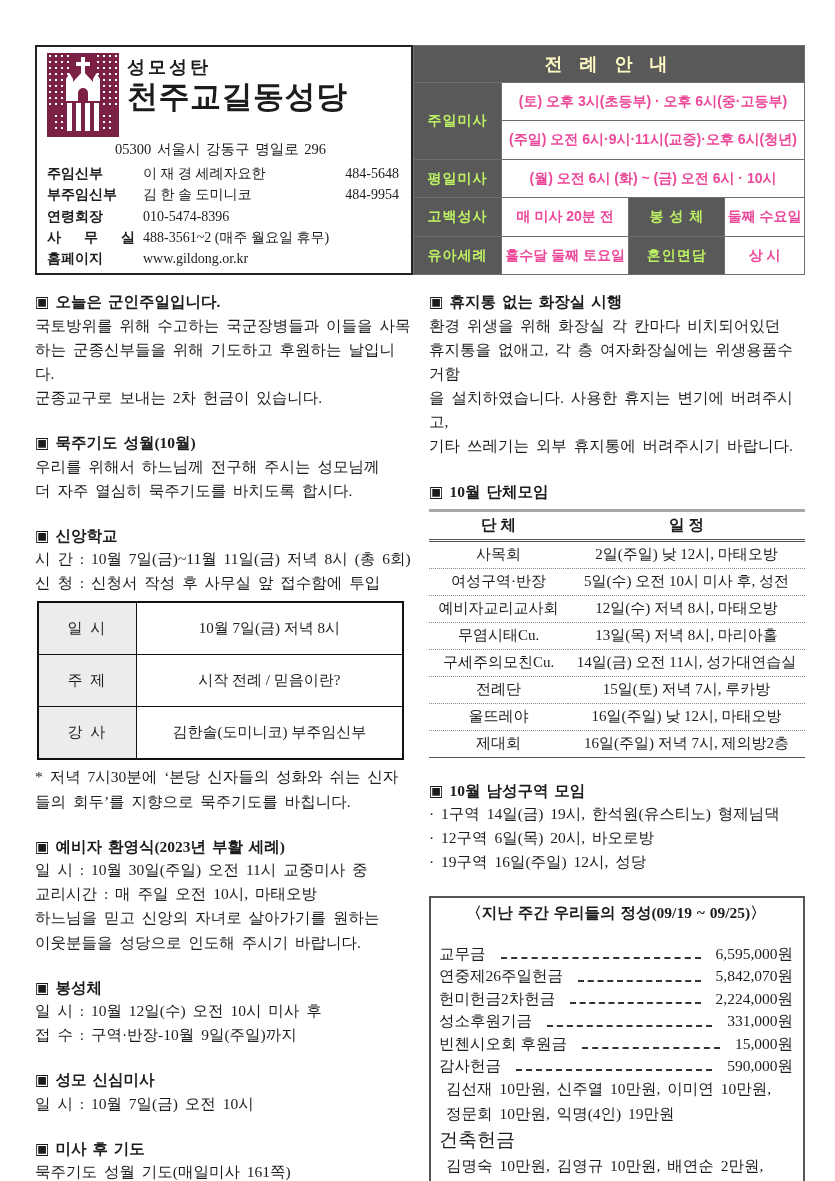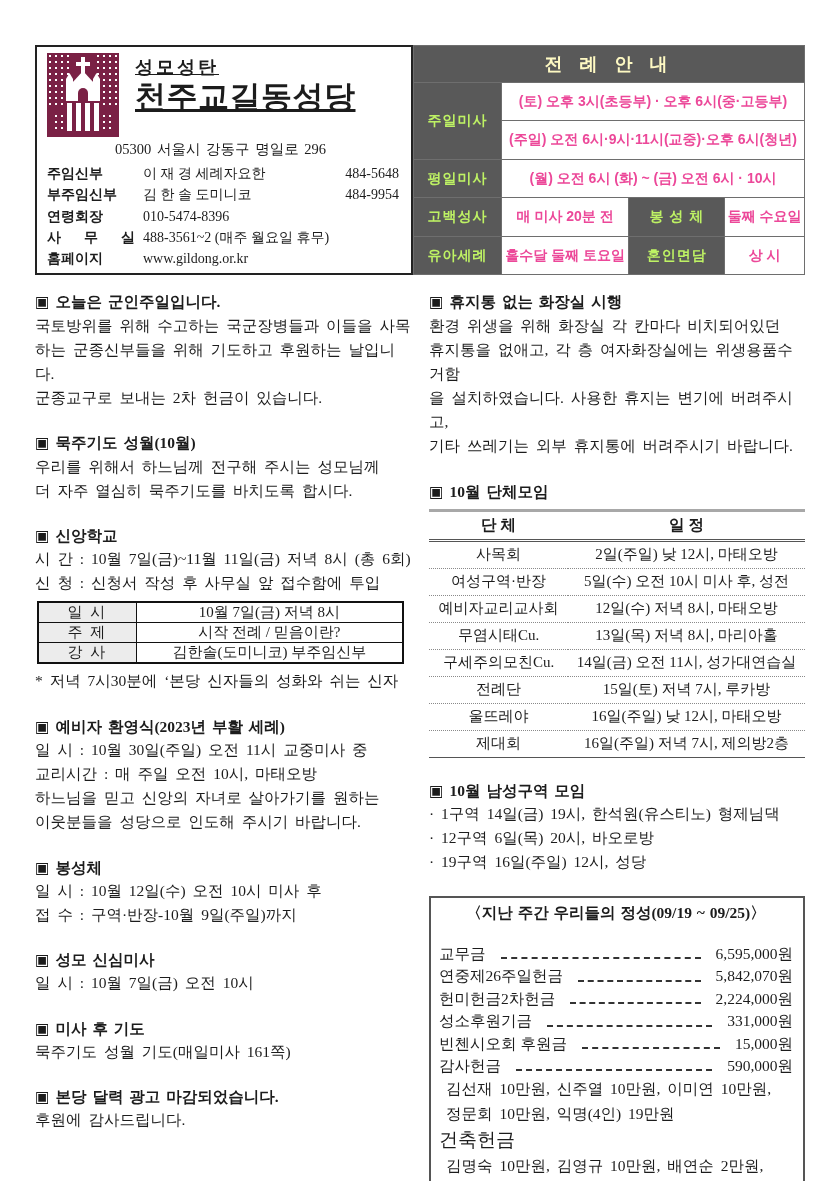--- a/index.html
+++ b/index.html
@@ -9,21 +9,21 @@
     padding:45px 30px 0 35px; overflow:hidden;
     font-family:"Liberation Serif","DejaVu Serif",serif;
     color:#1c1c1c;
   }
   
   .header { display:flex; width:770px; }
   .brand-box {
     width:378px; border:2px solid #222; padding:6px 8px 4px 10px;
     display:flex; flex-direction:column;
   }
-  .brand-top { display:flex; align-items:flex-start; gap:16px;text-decoration:underline; }
+  .brand-top { display:flex; align-items:flex-start; gap:8px; }
   .logo { width:72px; height:84px; flex:0 0 auto; }
   .brand-names { padding-top:2px; font-family:"Liberation Sans","DejaVu Sans",sans-serif; }
   .name-small { font-size:18px; font-weight:bold; letter-spacing:3px; }
   .name-large { font-size:31px; font-weight:bold; letter-spacing:0.5px; line-height:1.15; }
   .address { font-size:14.5px; margin:3px 0 4px 68px; word-spacing:2px; }
   .contact-row { display:flex; font-size:14px; line-height:1.52; align-items:baseline; }
   .contact-label {
     width:88px; font-weight:bold; flex:0 0 auto;
     text-align:justify; text-align-last:justify; margin-right:8px;
   }
@@ -44,21 +44,21 @@
   .liturgy .w-label2 { width:96px; }
   
   .body { display:flex; margin-top:15px; width:770px; gap:16px; }
   .col-left { width:378px; flex:0 0 auto; }
   .col-right { flex:1; }
   .sec { margin-bottom:21px; }
   .sec-title { font-size:15.5px; font-weight:bold; word-spacing:2px; line-height:1.5; }
   .tline { font-size:15.5px; line-height:1.56; word-spacing:3px; }
   
   .fs-table { border-collapse:collapse; width:97%; margin:6px 0 5px 2px; }
-  .fs-table td { border:1px solid #111; font-size:15px; text-align:center; padding:0 2px; }
+  .fs-table td { border:1px solid #111; font-size:15px; text-align:center; padding:16px 2px; }
   .fs-table { border:2px solid #111; }
   .fs-table td.c0 { width:27%; background:#ececec; letter-spacing:2px; }
   
   .gm-table { border-collapse:collapse; width:100%; margin-top:6px; }
   .gm-table thead td {
     font-weight:bold; font-size:15.5px; text-align:center; padding:3px 0;
     border-top:3px solid #a8a8a8; border-bottom:3px double #555;
   }
   .gm-table tbody td {
     font-size:15px; text-align:center; padding:3.5px 0;
@@ -215,20 +215,21 @@
                 <td class="c1">시작 전례 / 믿음이란?</td>
               </tr>
               <tr>
                 <td class="c0">강 사</td>
                 <td class="c1">김한솔(도미니코) 부주임신부</td>
               </tr>
             </tbody>
         </table>
         <div>
             <div class="tline">* 저녁 7시30분에 ‘본당 신자들의 성화와 쉬는 신자</div>
+            <div class="tline">들의 회두’를 지향으로 묵주기도를 바칩니다.</div>
           </div>
       </div>
 
       <div class="sec">
         <div class="sec-title">▣ 예비자 환영식(2023년 부활 세례)</div>
         <div>
             <div class="tline">일 시 : 10월 30일(주일) 오전 11시 교중미사 중</div>
             <div class="tline">교리시간 : 매 주일 오전 10시, 마태오방</div>
             <div class="tline">하느님을 믿고 신앙의 자녀로 살아가기를 원하는</div>
             <div class="tline">이웃분들을 성당으로 인도해 주시기 바랍니다.</div>

